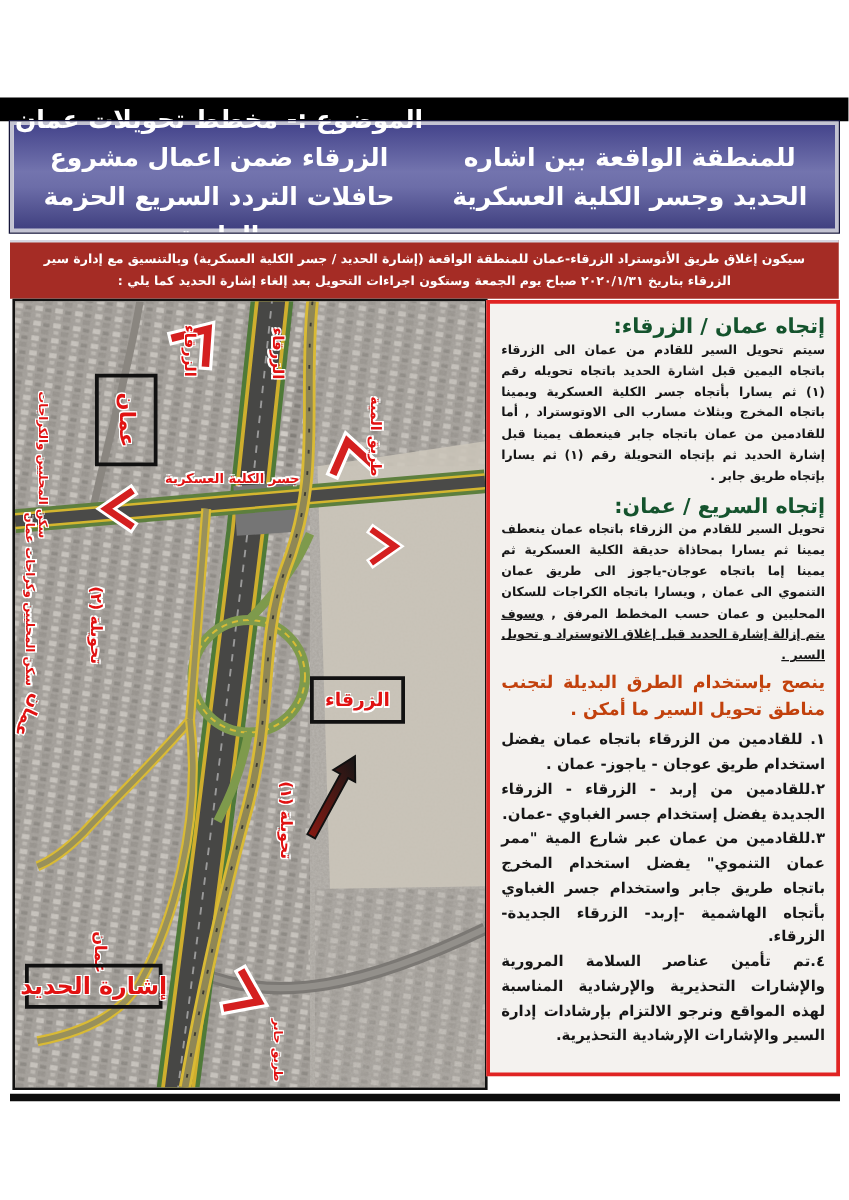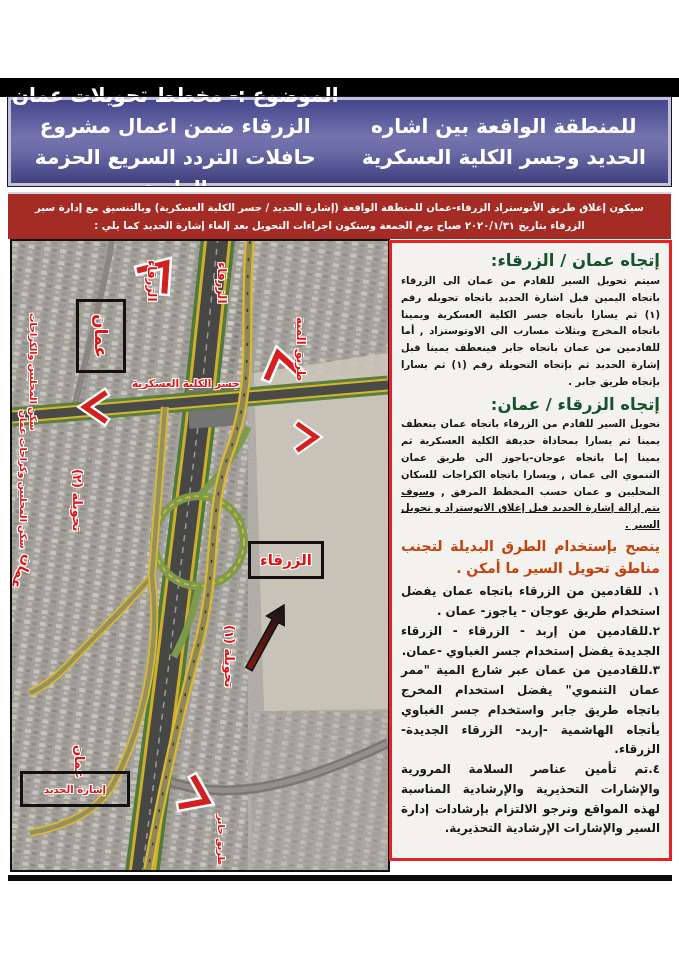--- a/index.html
+++ b/index.html
@@ -163,30 +163,30 @@
     <div class="mlabel vlabel" style="left:16px;top:88px;height:102px;font-size:9.5px;">سكن المحليين والكراجات</div>
     <div class="mlabel vlabel" style="left:58px;top:196px;height:94px;font-size:12.5px;">تحويلة (٢)</div>
     <div class="mlabel vlabel" style="left:6px;top:200px;height:108px;font-size:9.5px;">سكن المحليين وكراجات عمان</div>
     <div class="mlabel vlabel" style="left:6px;top:296px;height:54px;font-size:14px;transform:rotate(25deg);">عمان</div>
     <div class="blackbox" style="left:236px;top:300px;width:70px;height:32px;">
       <span class="mlabel" style="position:static;font-size:15px;">الزرقاء</span>
     </div>
     <div class="mlabel vlabel" style="left:210px;top:334px;height:112px;font-size:12.5px;">تحويلة (١)</div>
     <div class="mlabel vlabel" style="left:60px;top:486px;height:52px;font-size:13px;">عمان</div>
     <div class="blackbox" style="left:8px;top:530px;width:104px;height:30px;">
-      <span class="mlabel" style="position:static;font-size:10px;">إشارة الحديد</span>
+      <span class="mlabel" style="position:static;font-size:19px;">إشارة الحديد</span>
     </div>
     <div class="mlabel vlabel" style="left:204px;top:552px;height:72px;font-size:9.5px;">طريق جابر</div>
   </div>
 
   <div class="panel">
     <div class="sec-h">إتجاه عمان / الزرقاء:</div>
     <p class="sec-b">سيتم تحويل السير للقادم من عمان الى الزرقاء باتجاه اليمين قبل اشارة الحديد باتجاه تحويله رقم (١) ثم يسارا بأتجاه جسر الكلية العسكرية ويمينا باتجاه المخرج وبثلاث مسارب الى الاوتوستراد , أما للقادمين من عمان باتجاه جابر فينعطف يمينا قبل إشارة الحديد ثم بإتجاه التحويلة رقم (١) ثم يسارا بإتجاه طريق جابر .</p>
 
-    <div class="sec-h">إتجاه الزرقاء / عمان:</div>
+    <div class="sec-h">إتجاه السريع / عمان:</div>
     <p class="sec-b"><span>تحويل السير للقادم من الزرقاء باتجاه عمان ينعطف يمينا ثم يسارا بمحاذاة حديقة الكلية العسكرية ثم يمينا إما باتجاه عوجان-ياجوز الى طريق عمان التنموي الى عمان , ويسارا باتجاه الكراجات للسكان المحليين و عمان حسب المخطط المرفق ,</span> <span class="ul">وسوف يتم إزالة إشارة الحديد قبل إغلاق الاتوستراد و تحويل السير .</span></p>
 
     <div class="advice">ينصح بإستخدام الطرق البديلة لتجنب مناطق تحويل السير ما أمكن .</div>
 
     <div class="item">١. للقادمين من الزرقاء باتجاه عمان يفضل استخدام طريق عوجان - ياجوز- عمان .</div>
     <div class="item">٢.للقادمين من إربد - الزرقاء - الزرقاء الجديدة يفضل إستخدام جسر الغباوي -عمان.</div>
     <div class="item">٣.للقادمين من عمان عبر شارع المية "ممر عمان التنموي" يفضل استخدام المخرج باتجاه طريق جابر واستخدام جسر الغباوي بأتجاه الهاشمية -إربد- الزرقاء الجديدة-الزرقاء.</div>
     <div class="item">٤.تم تأمين عناصر السلامة المرورية والإشارات التحذيرية والإرشادية المناسبة لهذه المواقع ونرجو الالتزام بإرشادات إدارة السير والإشارات الإرشادية التحذيرية.</div>
   </div>
 

